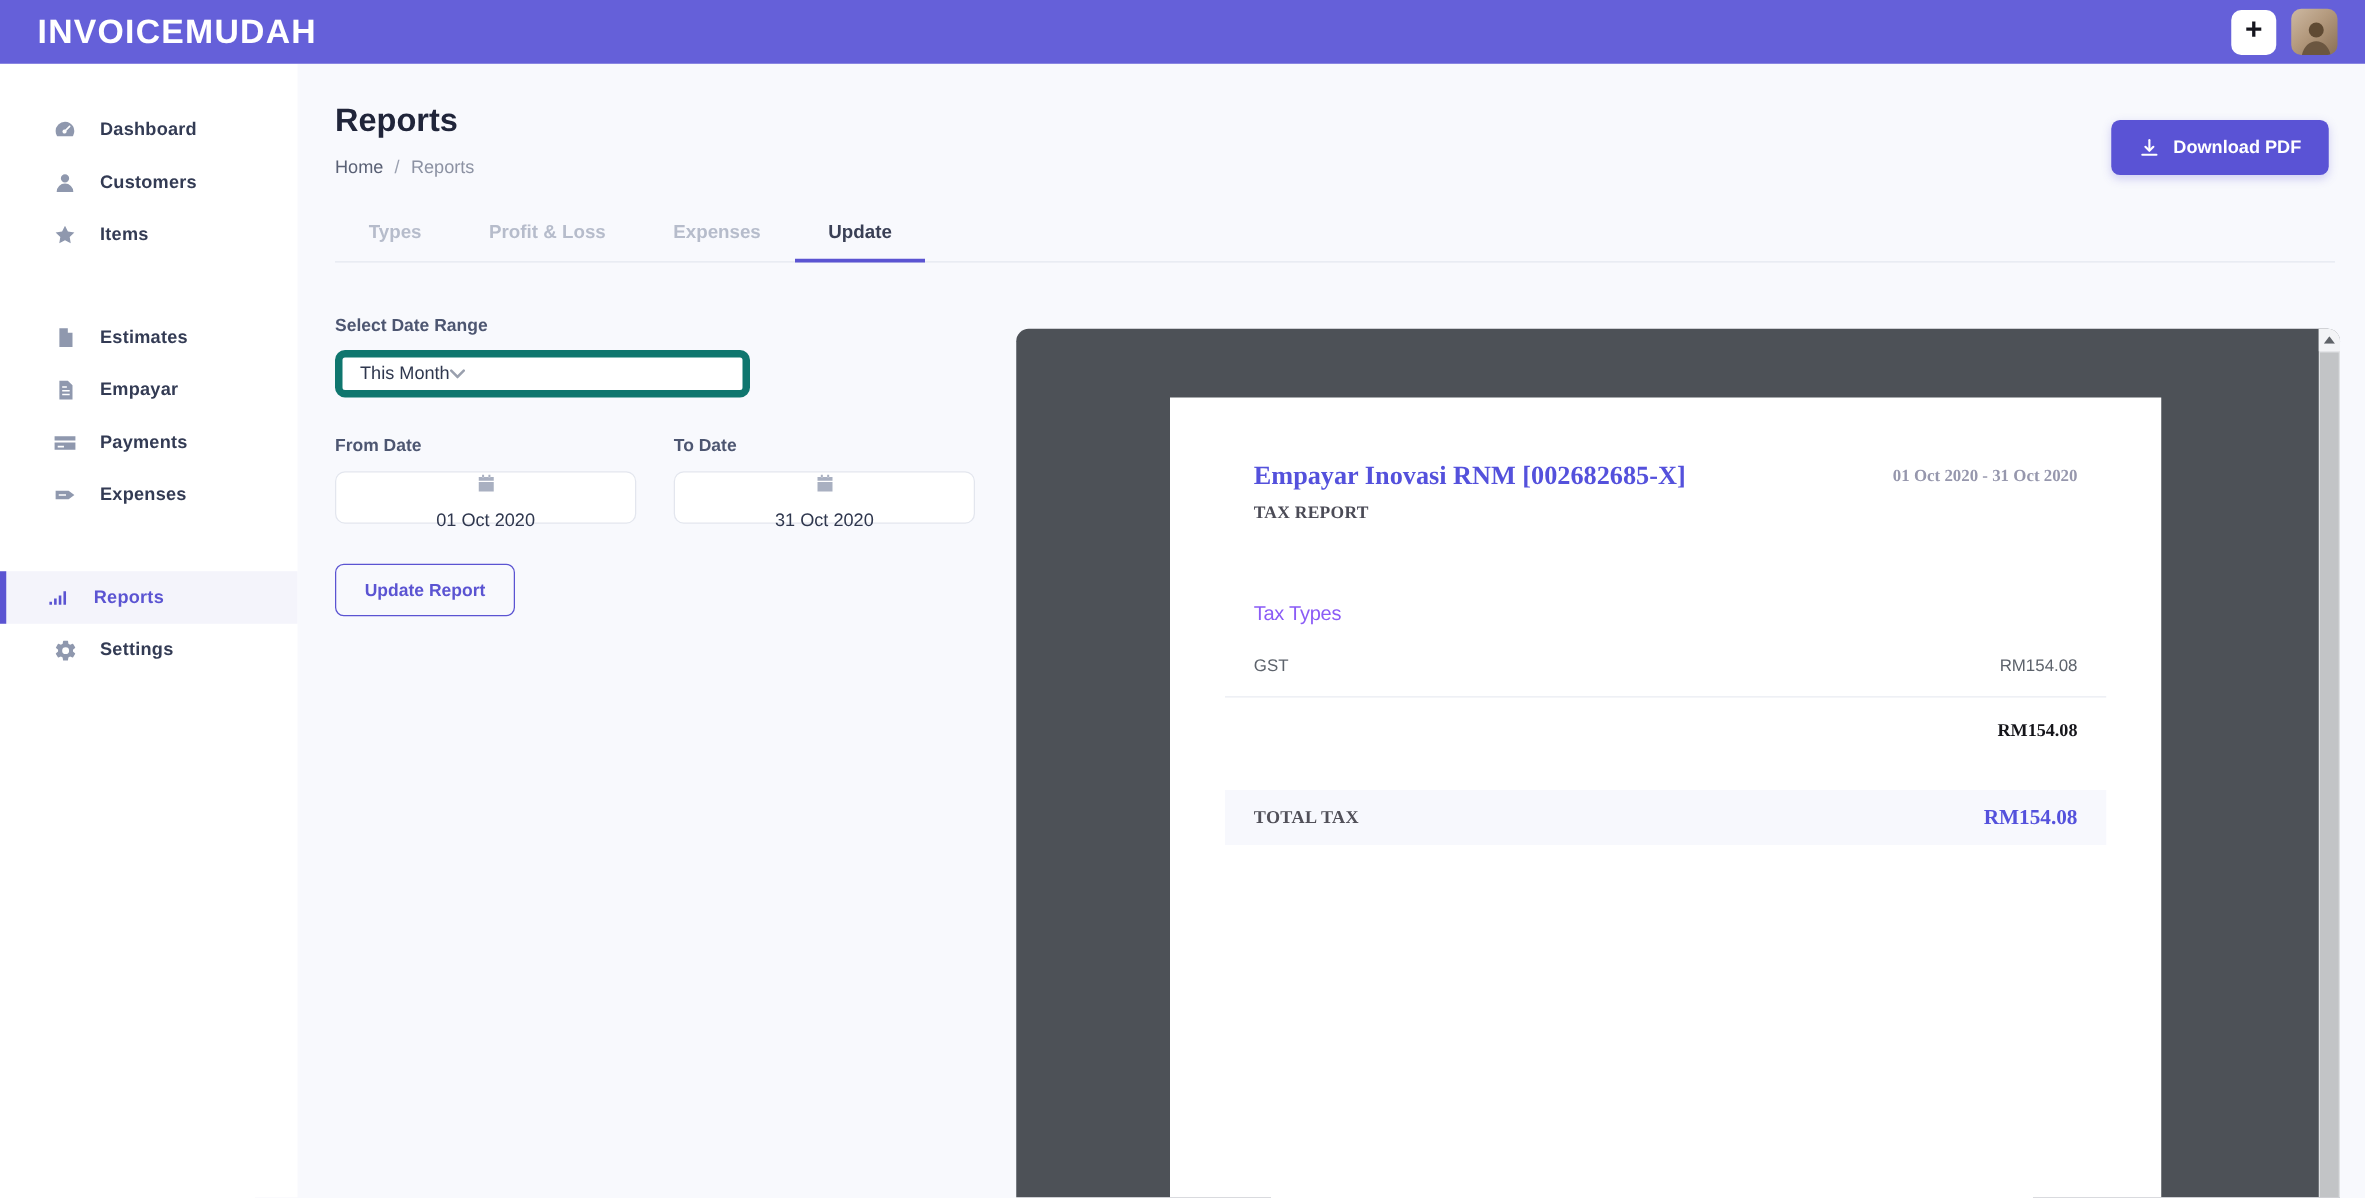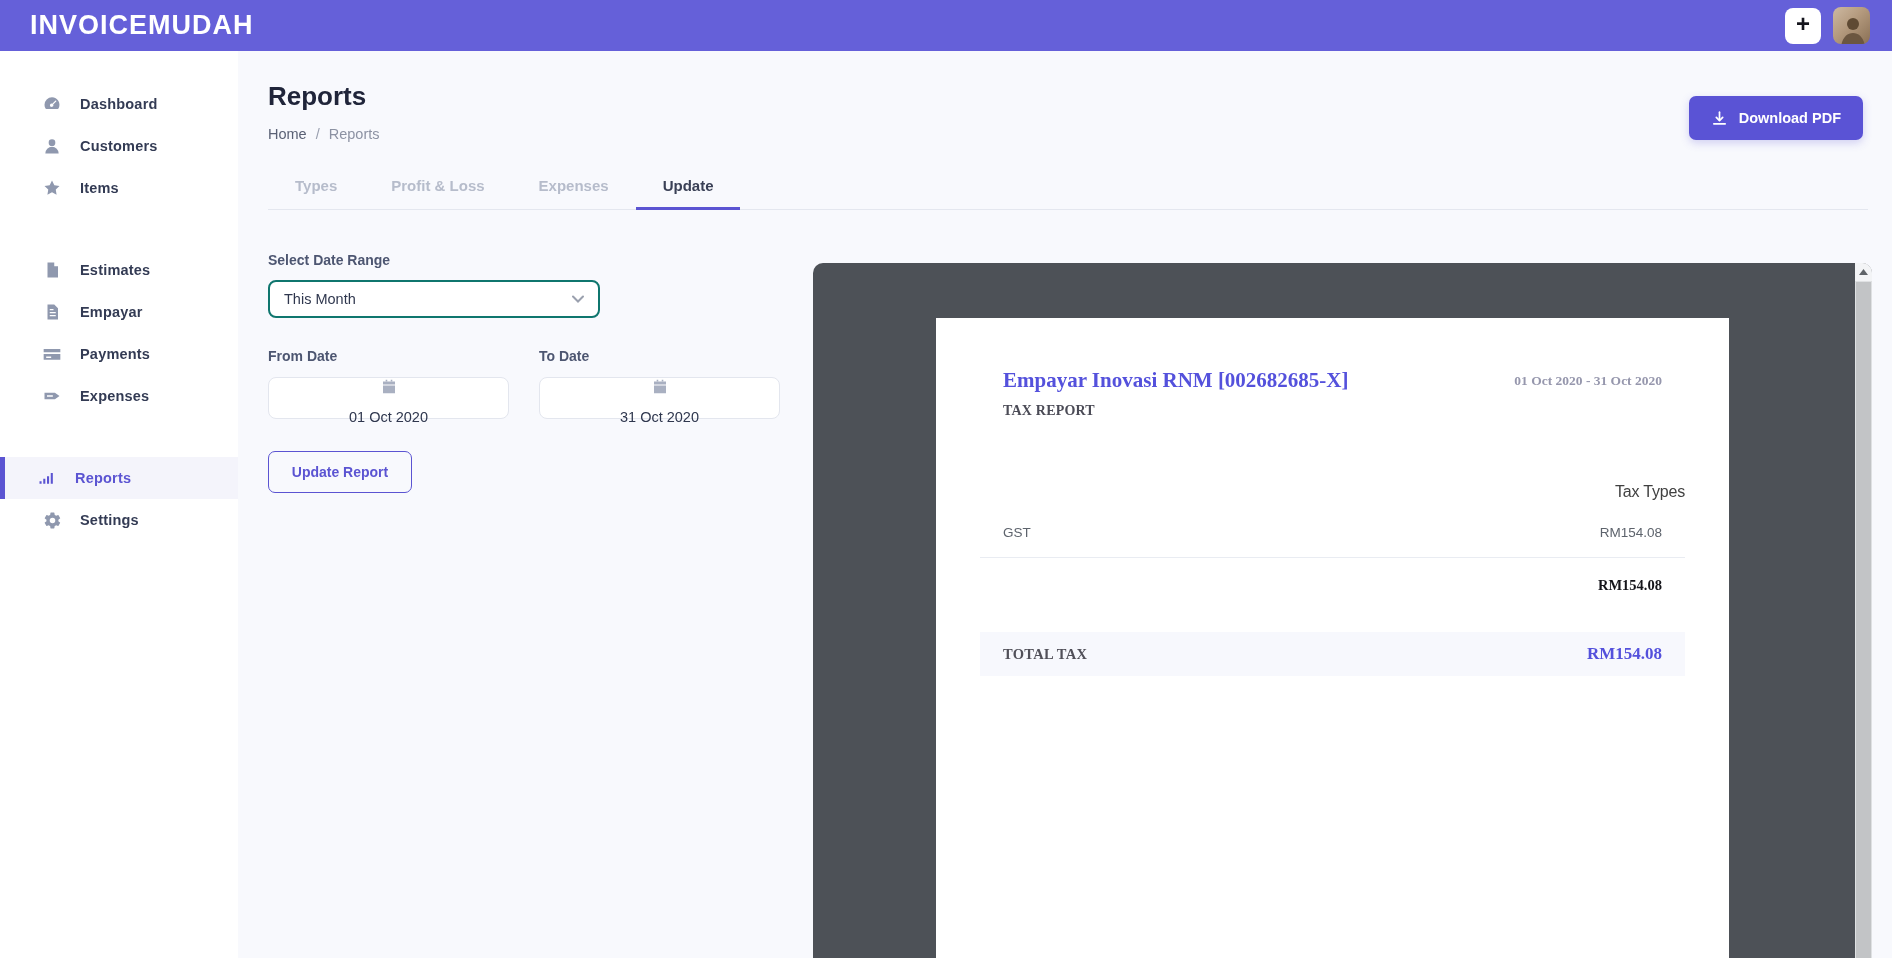--- a/index.html
+++ b/index.html
@@ -42,22 +42,22 @@
                   cursor:pointer; box-shadow:0 3px 8px rgba(90,83,213,.25); font-family:"Liberation Sans",sans-serif; }
 
   .tabs { margin:26px 24px 0 30px; display:flex; border-bottom:1px solid #e4e7ef; }
   .tab { padding:9px 27px 13px; font-size:15px; font-weight:600; color:#b6bccb; cursor:pointer;
          border-bottom:3px solid transparent; margin-bottom:-1px; }
   .tab.active { color:#3a4056; border-bottom-color:#5b54d2; }
 
   
   .filters { margin:42px 0 0 30px; width:520px; }
   .field-label { font-size:14px; font-weight:600; color:#4d5671; }
-  .select-box { margin-top:12px; width:332px; height:38px; background:#ffffff; border:2px solid #0f766e;
-                border-radius:8px; display:flex; align-items:center; justify-content:space-between;
+  .select-box { margin-top:12px; width:332px; height:38px; background:#ffffff; border:6px solid #0f766e;
+                border-radius:8px; display:flex; align-items:center; 
                 padding:0 14px; cursor:pointer; }
   .select-box .sel-text { font-size:14.5px; font-weight:500; color:#2f374e; }
   .date-row { display:flex; gap:30px; margin-top:30px; }
   .date-group { width:241px; }
   .date-input { margin-top:13px; height:42px; background:#ffffff; border:1px solid #e3e6ee; border-radius:8px;
                 display:flex; align-items:center; padding:0 14px; gap:14px; cursor:text;flex-direction:column; }
   .date-input .date-text { font-size:14.5px; font-weight:500; color:#2f374e; }
   .update-btn { margin-top:32px; width:144px; height:42px; background:transparent; border:1px solid #5b54d2;
                 border-radius:7px; color:#5b54d2; font-size:14px; font-weight:600; cursor:pointer;
                 font-family:"Liberation Sans",sans-serif; }
@@ -69,21 +69,21 @@
   .v-scroll-up { width:17px; height:18px; background:#f3f4f6; display:flex; align-items:center; justify-content:center; cursor:pointer; }
   .v-thumb { position:absolute; left:1px; top:19px; width:15px; height:calc(100% - 19px); background:#c2c4c6; cursor:grab; }
 
   .pdf-page { position:absolute; left:123px; top:55px; width:793px; height:720px; background:#ffffff;
               padding:50px 44px 0 44px; }
   .pdf-head { display:flex; justify-content:space-between; align-items:flex-start; padding:0 23px; }
   .pdf-company { font-family:"Liberation Serif",serif; font-weight:700; font-size:21px; color:#5451dc; }
   .pdf-period { font-family:"Liberation Serif",serif; font-weight:700; font-size:13.5px; color:#9697ad; margin-top:5px; }
   .pdf-title { font-family:Liberation Serif, serif; font-weight:700; font-size:14px; color:#4b4b56;
                margin:10px 0 0 23px; letter-spacing:.2px; }
-  .pdf-section { margin:64px 0 0 23px; font-size:16px; color:#404040; letter-spacing:-0.2px;text-align:right; }
+  .pdf-section { margin:64px 0 0 23px; font-size:16px; color:#8b5cf6; letter-spacing:-0.2px; }
   .pdf-row { display:flex; justify-content:space-between; margin:24px 23px 0; font-size:13.5px; color:#5d636c; }
   .pdf-divider { height:1px; background:#e9ecf2; margin-top:17px; }
   .pdf-subtotal { text-align:right; margin:19px 23px 0; font-family:"Liberation Serif",serif;
                   font-weight:700; font-size:14.5px; color:#15151a; }
   .pdf-total-strip { margin-top:38px; height:44px; background:#f7f8fd; display:flex; align-items:center;
                      justify-content:space-between; padding:0 23px; }
   .pdf-total-label { font-family:"Liberation Serif",serif; font-weight:700; font-size:14.5px; color:#515059; letter-spacing:.3px; }
   .pdf-total-amount { font-family:"Liberation Serif",serif; font-weight:700; font-size:17px; color:#5451dc; }
 
   svg { display:block; }

